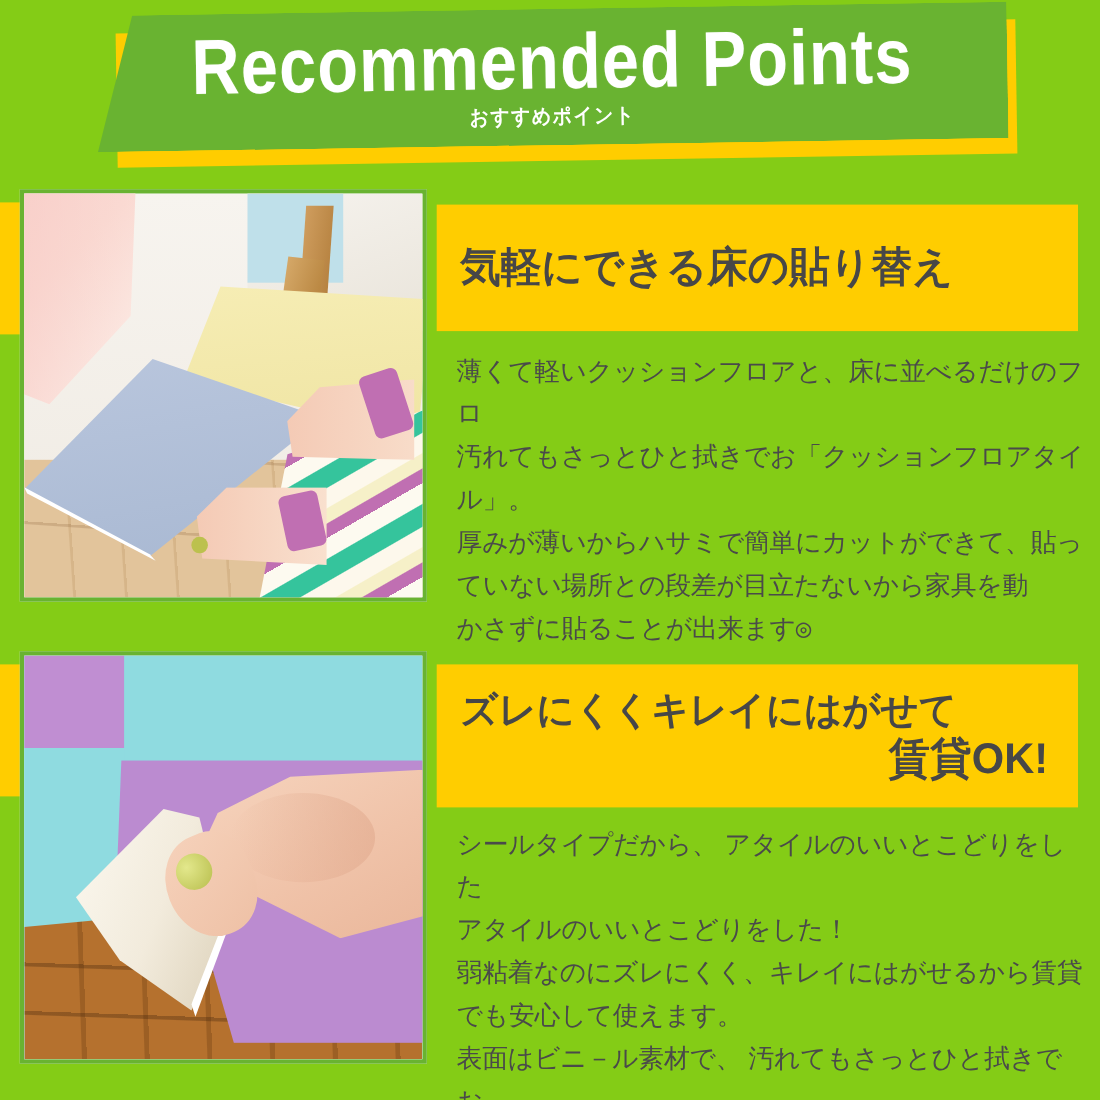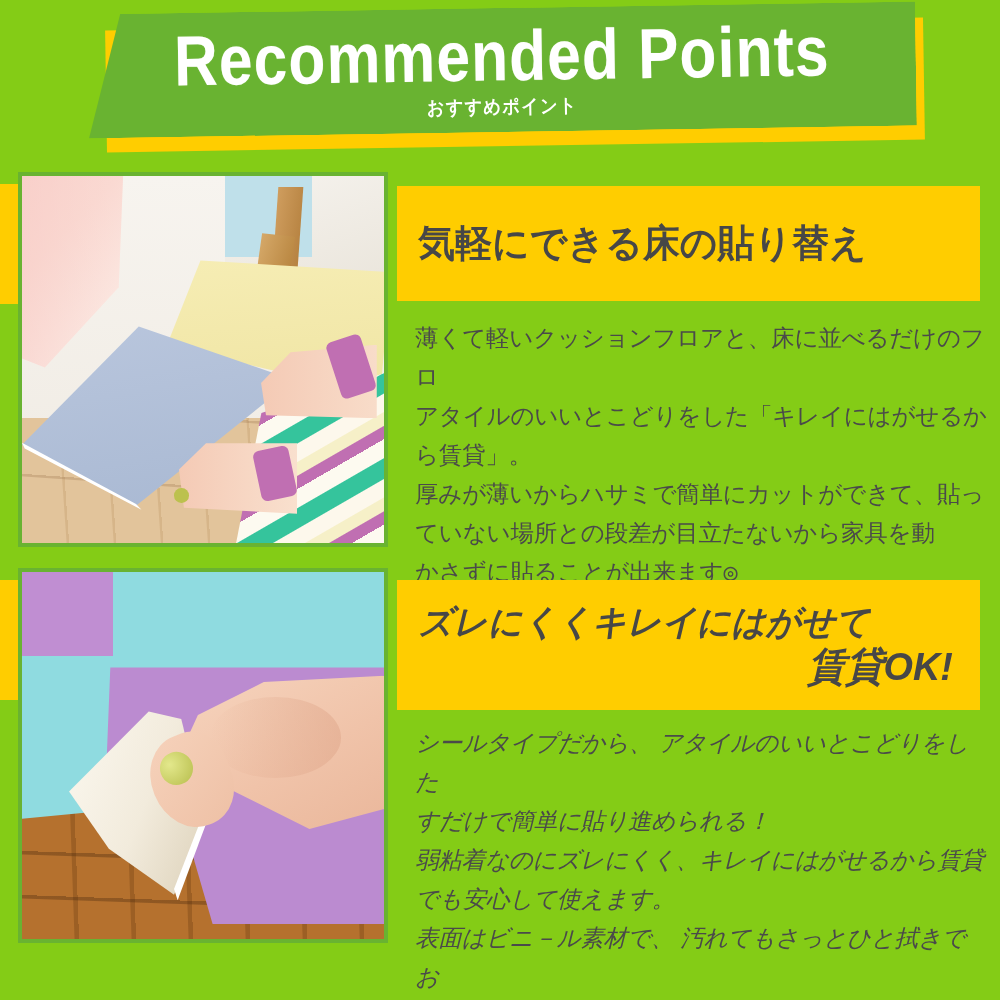--- a/index.html
+++ b/index.html
@@ -60,21 +60,21 @@
     letter-spacing:1.5px;
     line-height:1;
     margin-top:10px;
     white-space:nowrap;
     transform:scaleX(0.9);
   }
 
   
   .section { position:absolute; left:0; width:1000px; }
   #section-1 { top:160px; height:410px; }
-  #section-2 { top:556px; height:410px;font-style:italic; }
+  #section-2 { top:580px; height:410px; }
 
   
   .yellow-tab {
     position:absolute;
     left:0px;
     width:42px;
     background:#ffcd00;
   }
   #section-1 .yellow-tab { top:24px; height:120px; }
   #section-2 .yellow-tab { top:24px; height:120px; }
@@ -257,21 +257,21 @@
         <div class="p1-nail"></div>
       </div>
     </div>
 
     <div class="head-band">
       <div class="head-line">気軽にできる床の貼り替え</div>
     </div>
 
     <div class="body-text">
       <p>薄くて軽いクッションフロアと、床に並べるだけのフロ</p>
-      <p>アタイルのいいとこどりをした「キレイにはがせるから賃貸」。</p>
+      <p>汚れてもさっとひと拭きでお「クッションフロアタイル」。</p>
       <p>厚みが薄いからハサミで簡単にカットができて、貼っ</p>
       <p>ていない場所との段差が目立たないから家具を動</p>
       <p>かさずに貼ることが出来ます◎</p>
     </div>
   </div>
 
   <div class="section" id="section-2">
 
     <div class="yellow-tab"></div>
 
@@ -294,21 +294,21 @@
       </div>
     </div>
 
     <div class="head-band">
       <div class="head-line head-line-1">ズレにくくキレイにはがせて</div>
       <div class="head-line head-line-2">賃貸OK!</div>
     </div>
 
     <div class="body-text">
       <p>シールタイプだから、 アタイルのいいとこどりをした</p>
-      <p>すだけで簡単に貼り進められる！</p>
+      <p>アタイルのいいとこどりをした！</p>
       <p>弱粘着なのにズレにくく、キレイにはがせるから賃貸</p>
       <p>でも安心して使えます。</p>
       <p>表面はビニ－ル素材で、 汚れてもさっとひと拭きでお</p>
 
     </div>
   </div>
 
 </div>
 
 </body></html>

